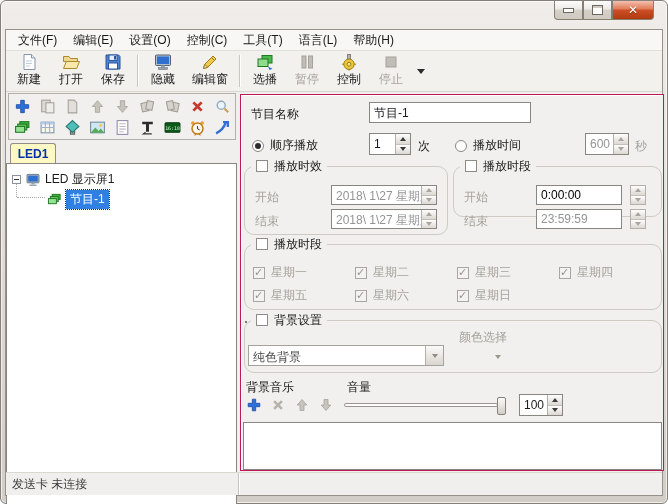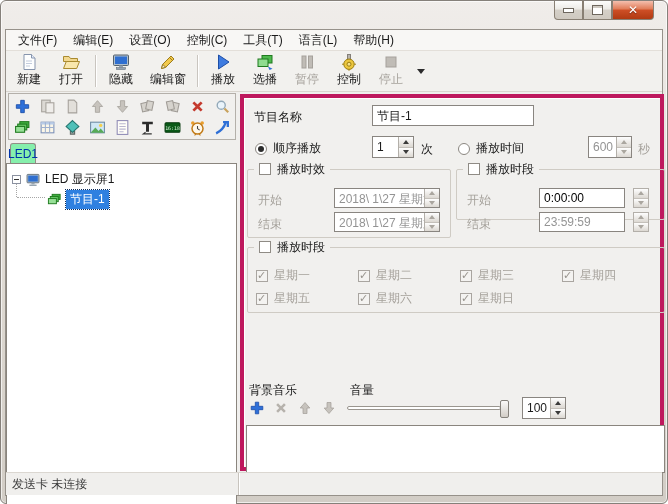--- a/index.html
+++ b/index.html
@@ -28,52 +28,52 @@
   .tb-btn.disabled .tb-label{color:#a8a49e}
   .tb-sep{width:1px;height:32px;background:#c9c5bf;border-right:1px solid #fff;margin:0 3px}
   .tb-overflow{width:18px;height:38px;display:flex;align-items:center;justify-content:center}
   .caret-down{width:0;height:0;border-left:4px solid transparent;border-right:4px solid transparent;border-top:5px solid #2b2b2b}
   
   .icon-panel{position:absolute;left:2px;top:63px;width:228px;height:47px;box-sizing:border-box;border:1px solid #b4b0aa;background:#f1f0ee;
               display:flex;flex-direction:column;justify-content:space-evenly;padding:1px 3px}
   .icon-row{display:flex;justify-content:space-between;align-items:center}
   .sm-btn{width:20px;height:20px;display:flex;align-items:center;justify-content:center}
   .sm-btn svg{width:17px;height:17px;display:block}
-  .tab{position:absolute;left:4px;top:113px;width:26px;height:21px;box-sizing:border-box;border:1px solid #928d86;border-bottom:none;
-       border-radius:3px 3px 0 0;background:#86efac;color:#0033aa;font-weight:normal;display:flex;align-items:center;justify-content:center}
+  .tab{position:absolute;left:4px;top:113px;width:46px;height:21px;box-sizing:border-box;border:1px solid #928d86;border-bottom:none;
+       border-radius:3px 3px 0 0;background:#fef9c3;color:#0033aa;font-weight:bold;display:flex;align-items:center;justify-content:center}
   .tree-box{position:absolute;left:0;top:133px;width:231px;height:380px;box-sizing:border-box;background:#fff;border:1px solid #8a857e}
   .tree-root{position:absolute;left:5px;top:7px;display:flex;align-items:center;gap:4px}
   .expander{width:9px;height:9px;box-sizing:border-box;border:1px solid #8b91a0;background:#fff;position:relative}
   .expander::after{content:"";position:absolute;left:1px;right:1px;top:3px;height:1px;background:#333}
   .tree-ico svg{display:block}
   .conn-v{position:absolute;left:9px;top:17px;width:1px;height:16px;border-left:1px dotted #a6a6a6}
   .conn-h{position:absolute;left:10px;top:33px;width:28px;border-top:1px dotted #a6a6a6}
   .tree-child{position:absolute;left:40px;top:26px;display:flex;align-items:center;gap:4px}
   .sel-label{background:#2f80e0;color:#fff;padding:1px 4px;outline:1px dotted #0c2d5e}
   
   .right-panel{position:absolute;left:234px;top:64px;width:424px;height:377px;box-sizing:border-box;background:#f1f0ee;
-               border:4px solid #be185d;box-shadow:inset 1px 1px 0 #fff}
+               border:1px solid #be185d;box-shadow:inset 1px 1px 0 #fff}
   .abs{position:absolute}
   .lbl{white-space:nowrap}
   .lbl.dis{color:#a5a19b}
   .text-input{box-sizing:border-box;background:#fff;border:1px solid #898580;padding:2px 4px;overflow:hidden;white-space:nowrap}
   .radio{width:12px;height:12px;box-sizing:border-box;border:1px solid #8b8781;border-radius:50%;background:#fff;position:relative;display:inline-block}
   .radio.checked::after{content:"";position:absolute;left:2px;top:2px;width:6px;height:6px;border-radius:50%;background:#2b2b2b}
   .radio-row{display:flex;align-items:center;gap:6px}
   .spin{display:flex;box-sizing:border-box;border:1px solid #898580;background:#fff;height:22px}
   .spin-val{flex:1;padding:3px 3px 0 4px;overflow:hidden;white-space:nowrap}
   .spin-val.dis{color:#949494}
   .spin-ud{width:14px;display:flex;flex-direction:column;border-left:1px solid #b3afa9}
   .spin-b{flex:1;background:linear-gradient(#fefefe,#dcd8d2);border-bottom:1px solid #c4c0ba;display:flex;align-items:center;justify-content:center}
   .spin-b:last-child{border-bottom:none}
   .tri-u{width:0;height:0;border-left:3px solid transparent;border-right:3px solid transparent;border-bottom:4px solid #3a3a3a}
   .tri-d{width:0;height:0;border-left:3px solid transparent;border-right:3px solid transparent;border-top:4px solid #3a3a3a}
   .dis .tri-u{border-bottom-color:#aaa69f}.dis .tri-d{border-top-color:#aaa69f}
   .ud-detached{width:16px;height:20px;box-sizing:border-box;border:1px solid #b3afa9;display:flex;flex-direction:column;background:#efeeec}
-  .grp{position:absolute;box-sizing:border-box;border:1px solid #cfcbc4;border-radius:2px}
+  .grp{position:absolute;box-sizing:border-box;border:1px solid #cfcbc4;border-radius:10px}
   .grp-legend{position:absolute;top:-8px;left:6px;background:#f1f0ee;padding:0 5px;display:flex;align-items:center;gap:6px;line-height:14px}
   .cb{width:12px;height:12px;box-sizing:border-box;border:1px solid #8f8b85;background:#fff;display:inline-block;position:relative}
   .cb.dis{border-color:#a9a5a0;background:#f4f3f1}
   .cb.checked::after{content:"✓";position:absolute;left:0px;top:-2px;font-size:11px;color:#97938d}
   .day{position:absolute;display:flex;align-items:center;gap:6px}
   .dropdown{box-sizing:border-box;display:flex;background:#fff;border:1px solid #a5a19b;height:21px}
   .dd-text{flex:1;padding:3px 4px 0;color:#4a4a4a;overflow:hidden;white-space:nowrap}
   .dd-btn{width:17px;background:linear-gradient(#fbfaf9,#d9d5cf);border-left:1px solid #b3afa9;display:flex;align-items:center;justify-content:center}
   .dd-btn .tri-d{border-top-color:#8f8b85}
   .swatch{box-sizing:border-box;border:1px solid #7b7771}
@@ -129,20 +129,31 @@
       </div>
       <div class="tb-btn">
         <span class="ico">
             <svg viewBox="0 0 20 20">
               <path d="M2.5 4.5h5.5l1.5 2h7v3h-14z" fill="#f2d88e" stroke="#a98a2f"></path>
               <path d="M2.5 16.5l2.8-7h13.2l-2.8 7z" fill="#f9e7ac" stroke="#a98a2f"></path>
             </svg>
           </span>
         <span class="tb-label">打开</span>
       </div>
+      <div class="tb-btn">
+        <span class="ico">
+            <svg viewBox="0 0 20 20">
+              <path d="M3 3h12.5L17 4.5V17H3z" fill="#4f86d2" stroke="#28559c"></path>
+              <rect x="6" y="3" width="8" height="5.5" fill="#e8eef9" stroke="#28559c"></rect>
+              <rect x="11" y="4" width="2" height="3.5" fill="#28559c"></rect>
+              <rect x="5.5" y="11" width="9" height="6" fill="#fff" stroke="#28559c"></rect>
+            </svg>
+          </span>
+        <span class="tb-label">保存</span>
+      </div>
       <div class="tb-sep"></div>
       <div class="tb-btn">
         <span class="ico">
             <svg viewBox="0 0 20 20">
               <rect x="2.5" y="3" width="15" height="10.5" rx="1" fill="#aebfcd" stroke="#54616c"></rect>
               <rect x="4" y="4.5" width="12" height="7.5" fill="#2f6fd0"></rect>
               <rect x="8" y="13.5" width="4" height="2" fill="#97a5b1"></rect>
               <rect x="5.5" y="15.7" width="9" height="1.8" fill="#97a5b1" stroke="#54616c" stroke-width=".5"></rect>
             </svg>
           </span>
@@ -152,28 +163,20 @@
         <span class="ico">
             <svg viewBox="0 0 20 20">
               <path d="M3.5 16.5l1.2-4.2 8.3-8.3 3 3-8.3 8.3z" fill="#f2c94c" stroke="#9c7c1c"></path>
               <path d="M3.5 16.5l1.2-4.2 3 3z" fill="#efe6d2" stroke="#9c7c1c"></path>
               <path d="M11.5 5.5l3 3" stroke="#9c7c1c"></path>
             </svg>
           </span>
         <span class="tb-label">编辑窗</span>
       </div>
       <div class="tb-sep"></div>
-      <div class="tb-btn">
-        <span class="ico">
-            <svg viewBox="0 0 20 20">
-              <path d="M5.5 3l10.5 7-10.5 7z" fill="#3f7ce0" stroke="#1d4ea6"></path>
-            </svg>
-          </span>
-        <span class="tb-label">播放</span>
-      </div>
       <div class="tb-btn">
         <span class="ico">
             <svg viewBox="0 0 20 20">
               <rect x="7" y="3.5" width="10" height="7.5" fill="#4db84d" stroke="#1f7a1f"></rect>
               <rect x="3" y="7" width="10" height="7.5" fill="#8fdc8f" stroke="#1f7a1f"></rect>
               <path d="M13 14.5l4.5 2.2-3 1.3z" fill="#2e6fd6"></path>
             </svg>
           </span>
         <span class="tb-label">选播</span>
       </div>
@@ -487,20 +490,35 @@
         <div class="day" style="left:110px;top:42px">
             <span class="cb dis checked"></span>
             <span class="lbl dis">星期六</span>
           </div>
         <div class="day" style="left:212px;top:42px">
             <span class="cb dis checked"></span>
             <span class="lbl dis">星期日</span>
           </div>
       </div>
 
+      <div class="grp" style="left:3px;top:225px;width:418px;height:53px">
+        <div class="grp-legend">
+          <span class="cb"></span>
+          <span class="lbl">背景设置</span>
+        </div>
+        <div class="abs dropdown" style="left:3px;top:24px;width:196px">
+          <span class="dd-text">纯色背景</span>
+          <span class="dd-btn">
+              <i class="tri-d"></i>
+            </span>
+        </div>
+        <span class="abs lbl dis" style="left:214px;top:8px">颜色选择</span>
+        <div class="abs swatch" style="background:#1565c8"></div>
+        <i class="abs tri-d" style="left:250px;top:34px;border-top-color:#9b97color91;border-top-color:#9b9791"></i>
+      </div>
 
       <span class="abs lbl" style="left:5px;top:284px">背景音乐</span>
       <span class="abs lbl" style="left:106px;top:284px">音量</span>
 
       <div class="abs mus-btn" style="left:4px;top:301px">
           <svg viewBox="0 0 16 16">
             <path d="M6.3 2.2h3.4v4.1h4.1v3.4H9.7v4.1H6.3V9.7H2.2V6.3h4.1z" fill="#2e70d9" stroke="#1a4ba8" stroke-width=".8"></path>
           </svg>
         </div>
       <div class="abs mus-btn" style="left:28px;top:301px">

